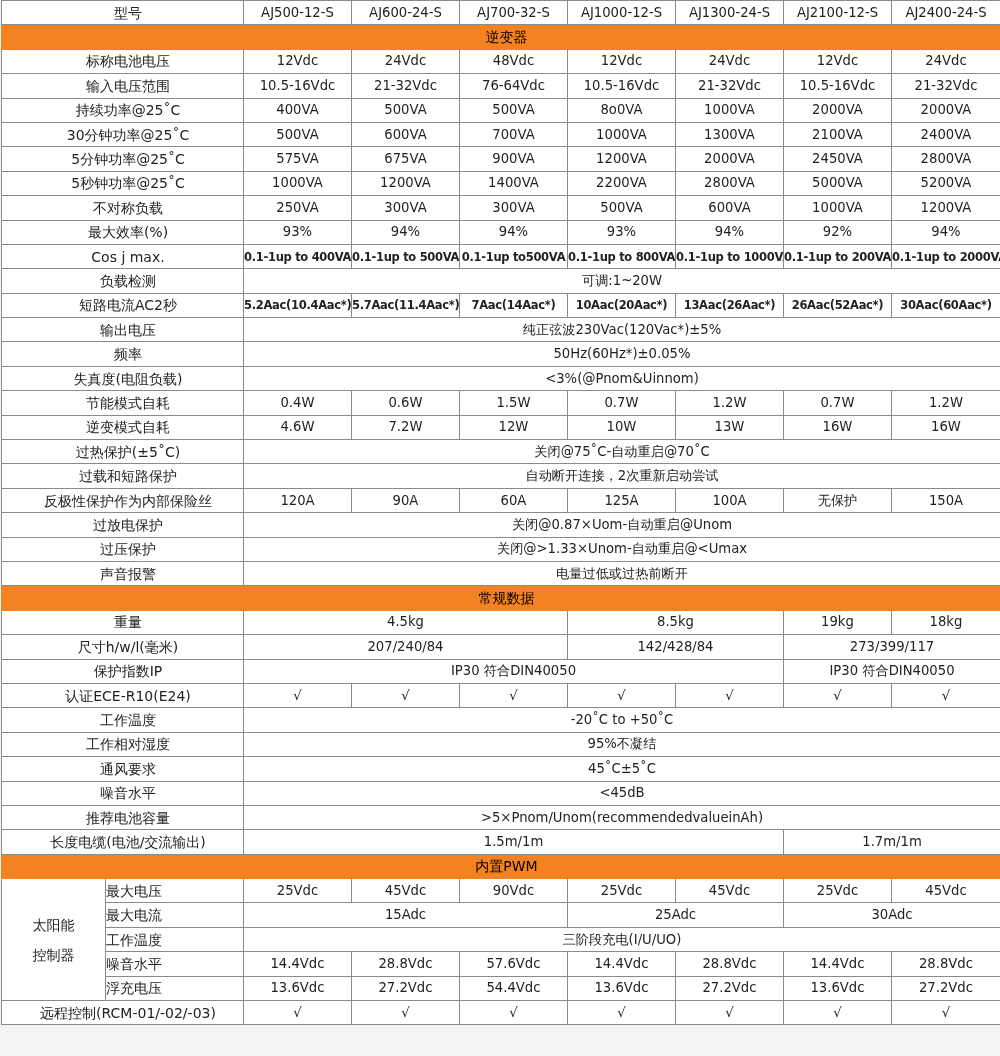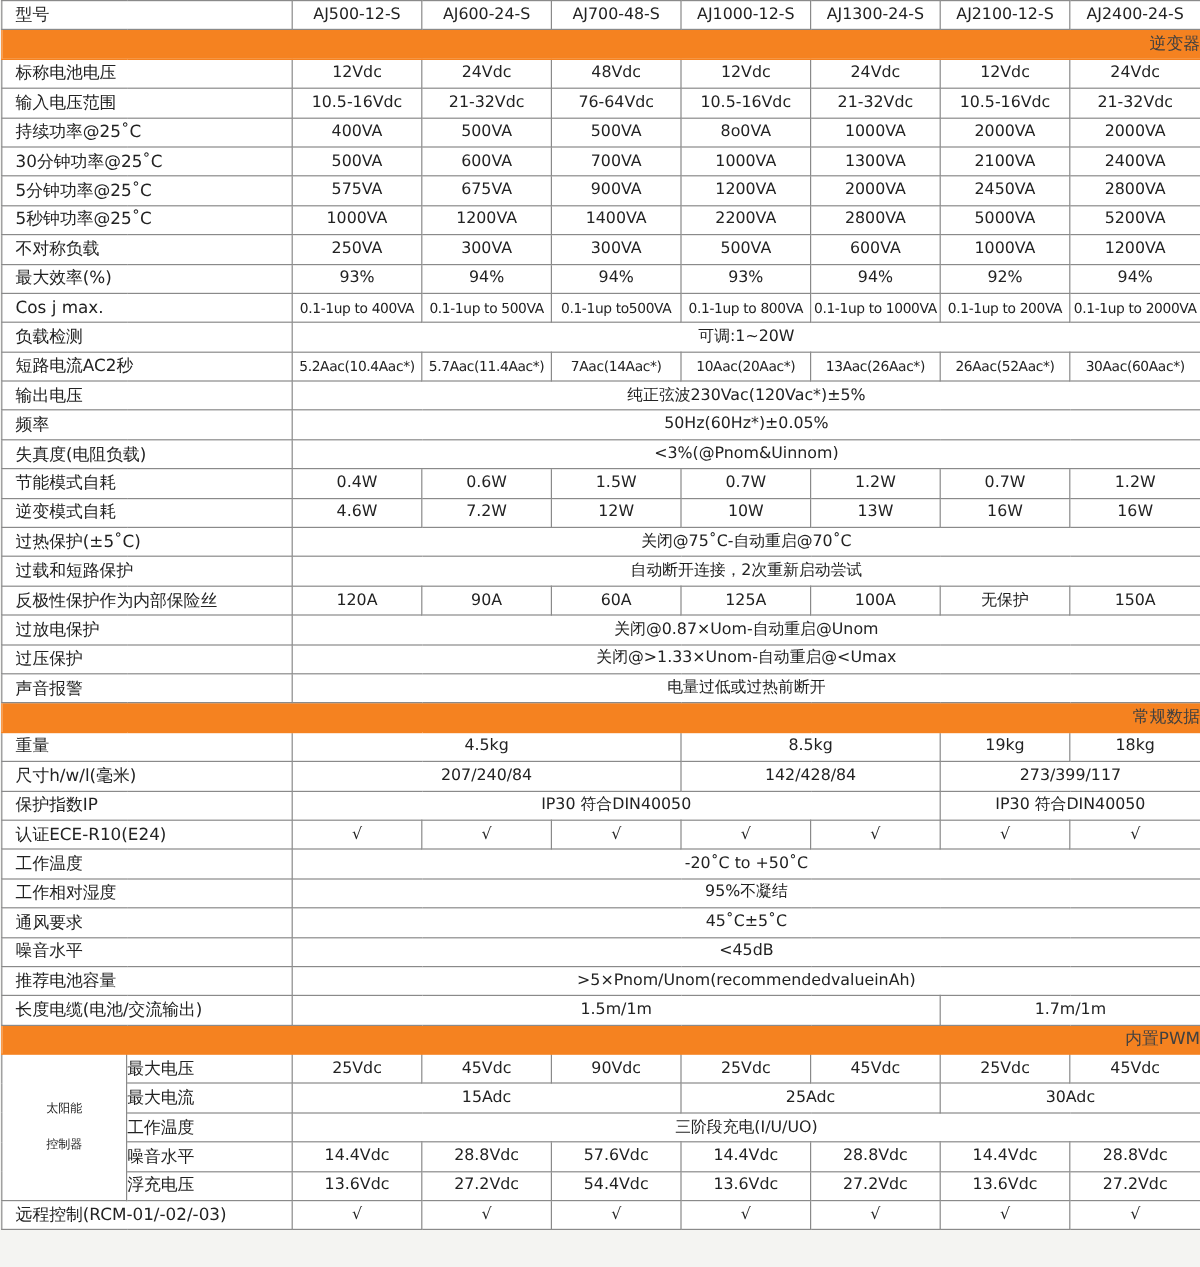--- a/index.html
+++ b/index.html
@@ -1,22 +1,22 @@
 <!DOCTYPE html>
 <html><head>
 <meta charset="utf-8">
 <style>
   html, body { margin:0; padding:0; background:#f4f4f2; }
   body { width:1000px; height:1056px; overflow:hidden; font-family:"DejaVu Sans","Liberation Sans",sans-serif; }
   table.spec { border-collapse:collapse; table-layout:fixed; width:999px; margin-left:1px; background:#fff; }
   table.spec td { border:1px solid #8a8a8a; height:23.4px; padding:0; font-size:13.2px; color:#222; text-align:center; white-space:nowrap; overflow:hidden; line-height:22px; }
-  table.spec td.lbl { text-align:left; padding-left:11px; font-size:14px; }
-  table.spec td.small { font-size:11.5px; letter-spacing:-0.3px; }
-  table.spec tr.section td { background:#f58220; color:#404040; text-align:right; padding-left:11px; font-size:14px; border-color:#f58220; }
-  table.spec td.group { font-size:10px; line-height:30px; white-space:normal; }
+  table.spec td.lbl { text-align:center; padding-left:11px; font-size:14px; }
+  table.spec td.small { font-size:11.5px; letter-spacing:-0.3px;font-weight:bold; }
+  table.spec tr.section td { background:#f58220; color:#000000; text-align:center; padding-left:11px; font-size:14px; border-color:#f58220; }
+  table.spec td.group { font-size:14px; line-height:30px; white-space:normal; }
   table.spec td.sub { text-align:left; font-size:14px; }
 </style>
 </head>
 <body>
 
 <table class="spec">
   <colgroup>
     <col style="width:104px">
       <col style="width:138px">
     <col style="width:108px">
@@ -25,21 +25,21 @@
       <col style="width:108px">
       <col style="width:108px">
       <col style="width:108px">
       <col style="width:109px">
   </colgroup>
   <tbody id="tbody">
       <tr>
         <td colspan="2" class="lbl">型号</td>
         <td>AJ500-12-S</td>
         <td>AJ600-24-S</td>
-        <td>AJ700-48-S</td>
+        <td>AJ700-32-S</td>
         <td>AJ1000-12-S</td>
         <td>AJ1300-24-S</td>
         <td>AJ2100-12-S</td>
         <td>AJ2400-24-S</td>
       </tr>
       <tr class="section">
         <td colspan="9">逆变器</td>
       </tr>
       <tr>
         <td colspan="2" class="lbl">标称电池电压</td>

